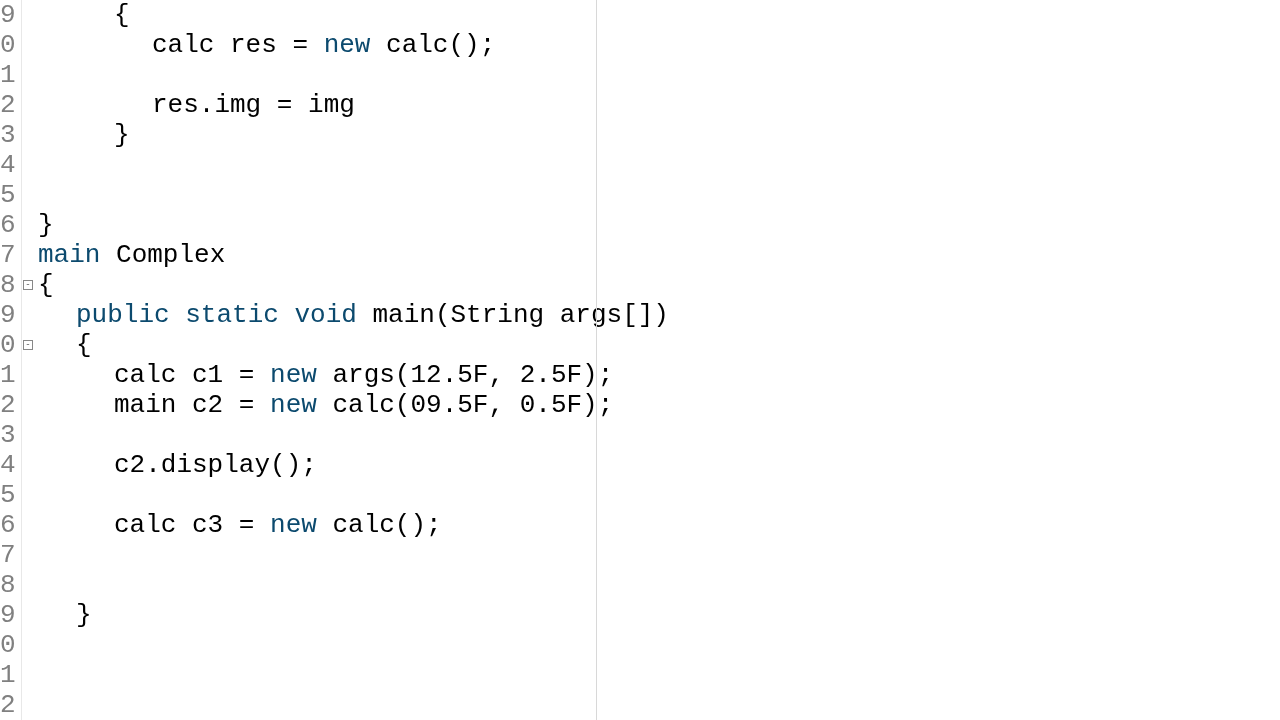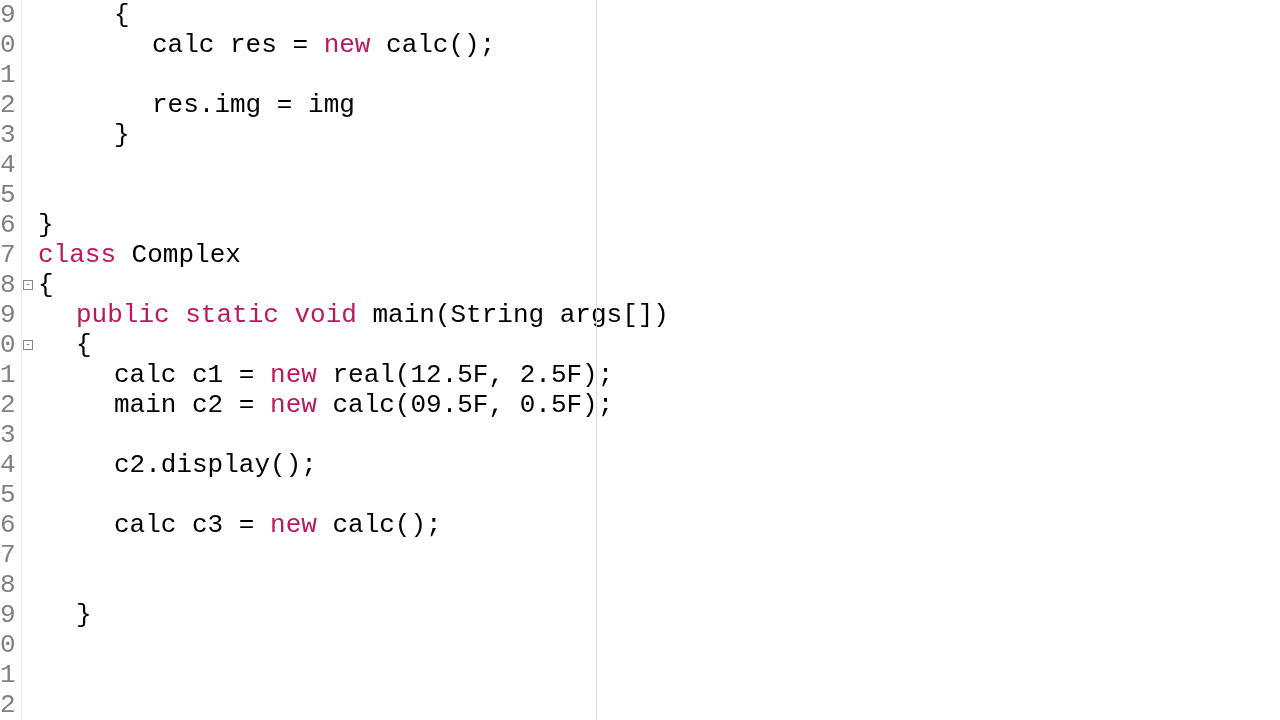--- a/index.html
+++ b/index.html
@@ -55,21 +55,21 @@
     .code-area {
       flex: 1;
       position: relative;
     }
     .code-line {
       height: 30px;
       line-height: 30px;
       white-space: pre;
       padding-left: 2px;
     }
-    .kw { color: #be185d; }
+    .kw { color: #0c4a6e; }
     .type { color: #000000; }
     .txt { color: #000000; }
     .divider {
       position: absolute;
       left: 560px;
       top: 0;
       bottom: 0;
       width: 1px;
       background: #d8d8d8;
     }
@@ -111,25 +111,25 @@
   <div class="code-area">
     <div class="divider"></div>
   <div class="code-line"><span class="txt" style="display: inline-block; width: 76px;"></span><span class="txt">{</span></div>
       <div class="code-line"><span class="txt" style="display: inline-block; width: 114px;"></span><span class="txt">calc res = </span><span class="kw">new</span><span class="txt"> calc();</span></div>
       <div class="code-line"><span class="txt" style="display: inline-block; width: 0px;"></span></div>
       <div class="code-line"><span class="txt" style="display: inline-block; width: 114px;"></span><span class="txt">res.img = img</span></div>
       <div class="code-line"><span class="txt" style="display: inline-block; width: 76px;"></span><span class="txt">}</span></div>
       <div class="code-line"><span class="txt" style="display: inline-block; width: 0px;"></span></div>
       <div class="code-line"><span class="txt" style="display: inline-block; width: 0px;"></span></div>
       <div class="code-line"><span class="txt" style="display: inline-block; width: 0px;"></span><span class="txt">}</span></div>
-      <div class="code-line"><span class="txt" style="display: inline-block; width: 0px;"></span><span class="kw">class</span><span class="txt"> Complex</span></div>
+      <div class="code-line"><span class="txt" style="display: inline-block; width: 0px;"></span><span class="kw">main</span><span class="txt"> Complex</span></div>
       <div class="code-line"><span class="txt" style="display: inline-block; width: 0px;"></span><span class="txt">{</span></div>
       <div class="code-line"><span class="txt" style="display: inline-block; width: 38px;"></span><span class="kw">public</span><span class="txt"> </span><span class="kw">static</span><span class="txt"> </span><span class="kw">void</span><span class="txt"> main(</span><span class="type">String</span><span class="txt"> args[])</span></div>
       <div class="code-line"><span class="txt" style="display: inline-block; width: 38px;"></span><span class="txt">{</span></div>
-      <div class="code-line"><span class="txt" style="display: inline-block; width: 76px;"></span><span class="txt">calc c1 = </span><span class="kw">new</span><span class="txt"> real(12.5F, 2.5F);</span></div>
+      <div class="code-line"><span class="txt" style="display: inline-block; width: 76px;"></span><span class="txt">calc c1 = </span><span class="kw">new</span><span class="txt"> args(12.5F, 2.5F);</span></div>
       <div class="code-line"><span class="txt" style="display: inline-block; width: 76px;"></span><span class="txt">main c2 = </span><span class="kw">new</span><span class="txt"> calc(09.5F, 0.5F);</span></div>
       <div class="code-line"><span class="txt" style="display: inline-block; width: 0px;"></span></div>
       <div class="code-line"><span class="txt" style="display: inline-block; width: 76px;"></span><span class="txt">c2.display();</span></div>
       <div class="code-line"><span class="txt" style="display: inline-block; width: 0px;"></span></div>
       <div class="code-line"><span class="txt" style="display: inline-block; width: 76px;"></span><span class="txt">calc c3 = </span><span class="kw">new</span><span class="txt"> calc();</span></div>
       <div class="code-line"><span class="txt" style="display: inline-block; width: 0px;"></span></div>
       <div class="code-line"><span class="txt" style="display: inline-block; width: 0px;"></span></div>
       <div class="code-line"><span class="txt" style="display: inline-block; width: 38px;"></span><span class="txt">}</span></div>
     </div>
 </div>

